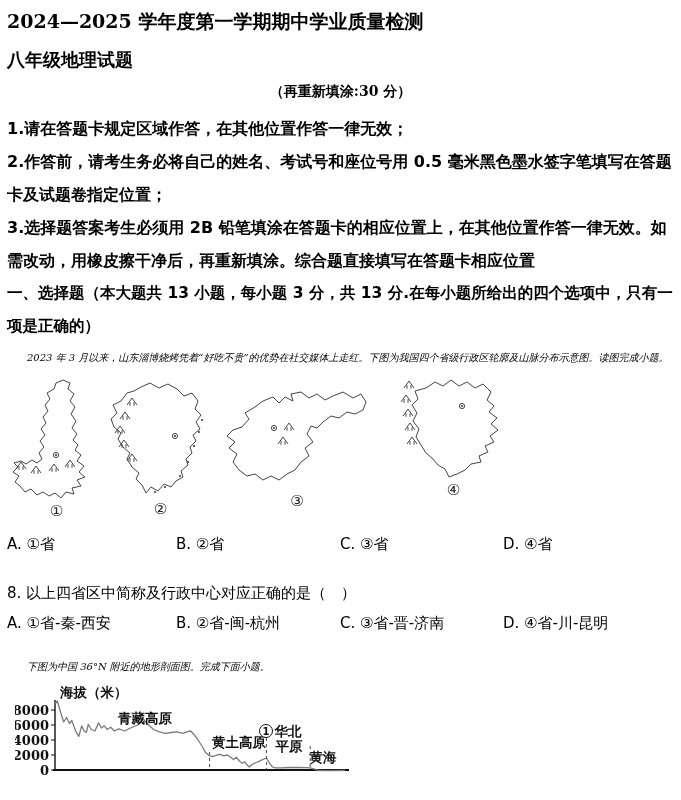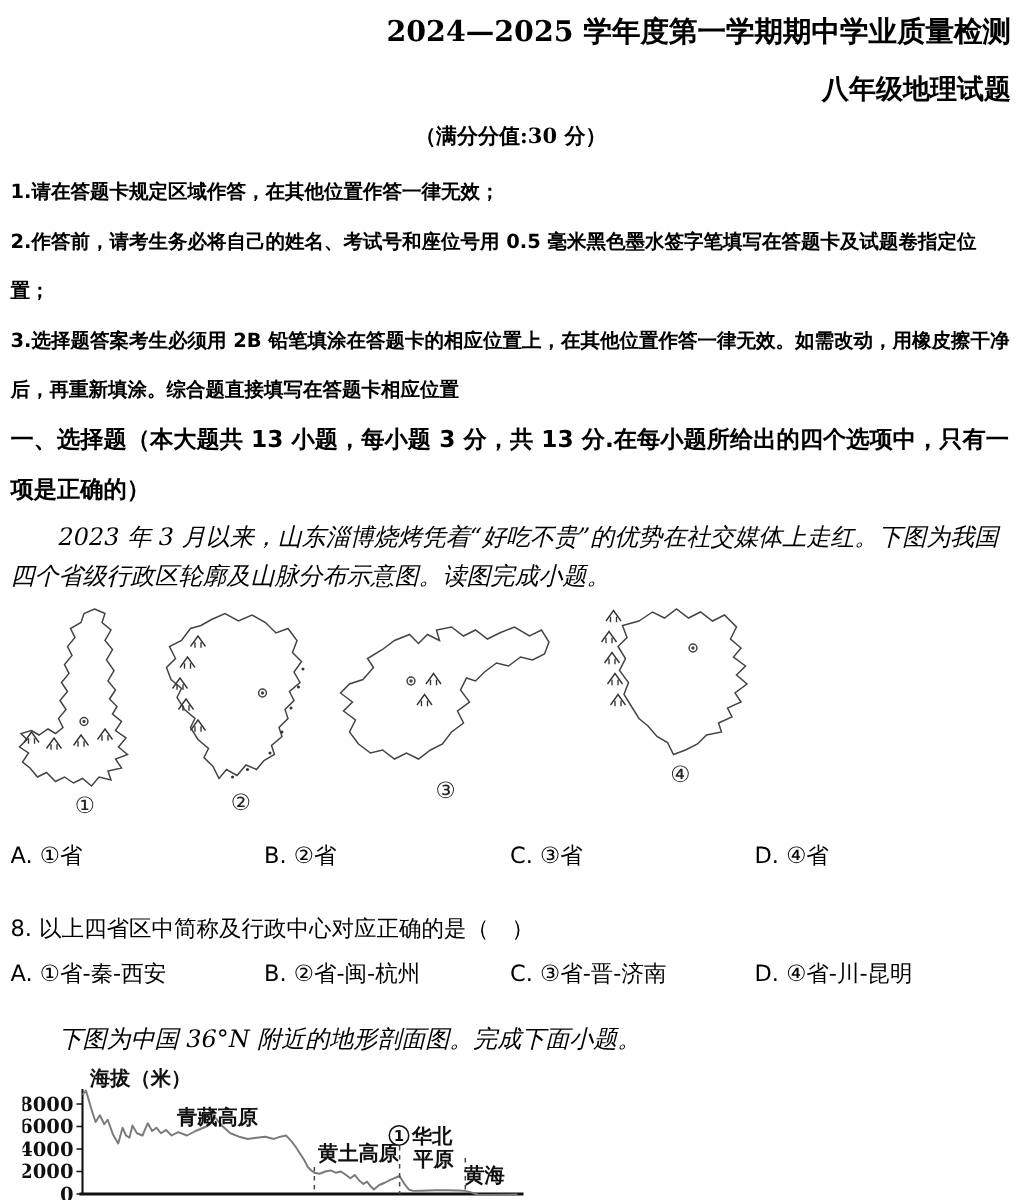--- a/index.html
+++ b/index.html
@@ -6,46 +6,46 @@
   .page{
     position:relative;
     width:681px;height:800px;
     background:#fff;color:#000;
     font-family:"DejaVu Sans","Liberation Sans",sans-serif;
     box-sizing:border-box;
     padding:0 7px;
     overflow:hidden;
   }
   .title-main{
-    text-align:right;font-weight:bold;font-size:19px;line-height:24px;
+    text-align:left;font-weight:bold;font-size:19px;line-height:24px;
     margin:9px 0 0 0;
     font-family:"DejaVu Serif","Liberation Serif",serif;
   }
   .title-sub{
-    text-align:right;font-weight:bold;font-size:18px;line-height:22px;
+    text-align:left;font-weight:bold;font-size:18px;line-height:22px;
     margin:16px 0 0 0;
     font-family:"DejaVu Serif","Liberation Serif",serif;
   }
   .score-note{
     text-align:center;font-weight:bold;font-size:14px;line-height:18px;
     margin:11px 0 0 0;
     font-family:"DejaVu Serif","Liberation Serif",serif;
   }
   .inst{
-    font-weight:bold;font-size:13px;line-height:33px;
+    font-weight:bold;font-size:16px;line-height:33px;
     margin:0;
   }
   .inst-first{margin-top:12px;}
   .section-header{
     font-weight:bold;font-size:15.5px;line-height:33px;margin:0;
   }
   .passage{
     font-family:"DejaVu Serif","Liberation Serif",serif;
     font-style:italic;
-    font-size:16px;line-height:26px;
+    font-size:10px;line-height:26px;
     text-indent:2em;margin:2px 0 0 0;
   }
   .maps-row{
     position:relative;height:152px;margin-top:2px;
   }
   .map-fig{position:absolute;text-align:center;}
   .map-fig svg{display:block;margin:0 auto;}
   .map-label{
     display:inline-block;margin-top:2px;font-size:15px;color:#222;line-height:16px;
   }
@@ -80,21 +80,21 @@
       </g>
       <g id="cap">
         <circle r="2.6" fill="none" stroke="#444" stroke-width="1"></circle>
         <circle r="1.1" fill="#444"></circle>
       </g>
     </defs>
   </svg>
 
   <div class="title-main">2024—2025 学年度第一学期期中学业质量检测</div>
   <div class="title-sub">八年级地理试题</div>
-  <div class="score-note">（满分分值:30 分）</div>
+  <div class="score-note">（再重新填涂:30 分）</div>
 
   <p class="inst inst-first">1.请在答题卡规定区域作答，在其他位置作答一律无效；</p>
   <p class="inst">2.作答前，请考生务必将自己的姓名、考试号和座位号用 0.5 毫米黑色墨水签字笔填写在答题卡及试题卷指定位置；</p>
   <p class="inst">3.选择题答案考生必须用 2B 铅笔填涂在答题卡的相应位置上，在其他位置作答一律无效。如需改动，用橡皮擦干净后，再重新填涂。综合题直接填写在答题卡相应位置</p>
 
   <p class="section-header">一、选择题（本大题共 13 小题，每小题 3 分，共 13 分.在每小题所给出的四个选项中，只有一项是正确的）</p>
 
   <p class="passage">2023 年 3 月以来，山东淄博烧烤凭着“好吃不贵”的优势在社交媒体上走红。下图为我国四个省级行政区轮廓及山脉分布示意图。读图完成小题。</p>
 
   <div class="maps-row">

